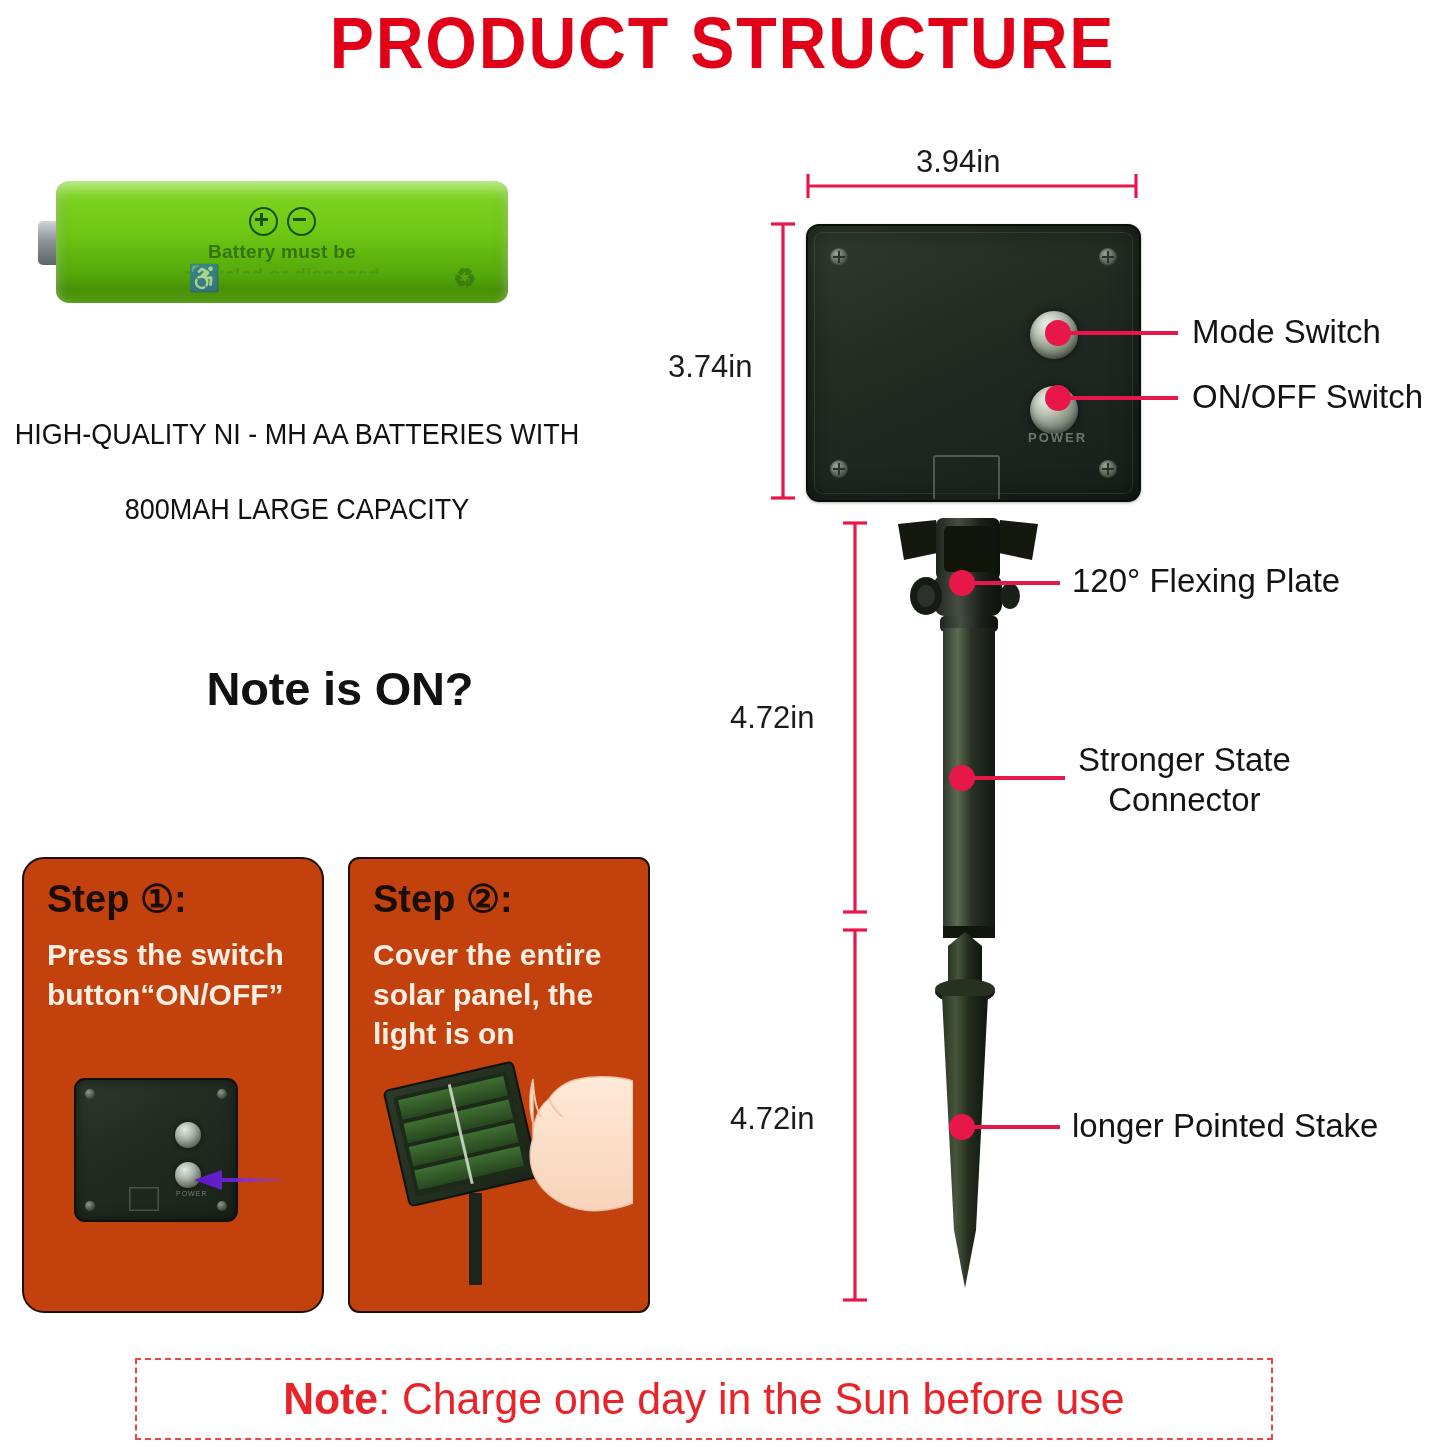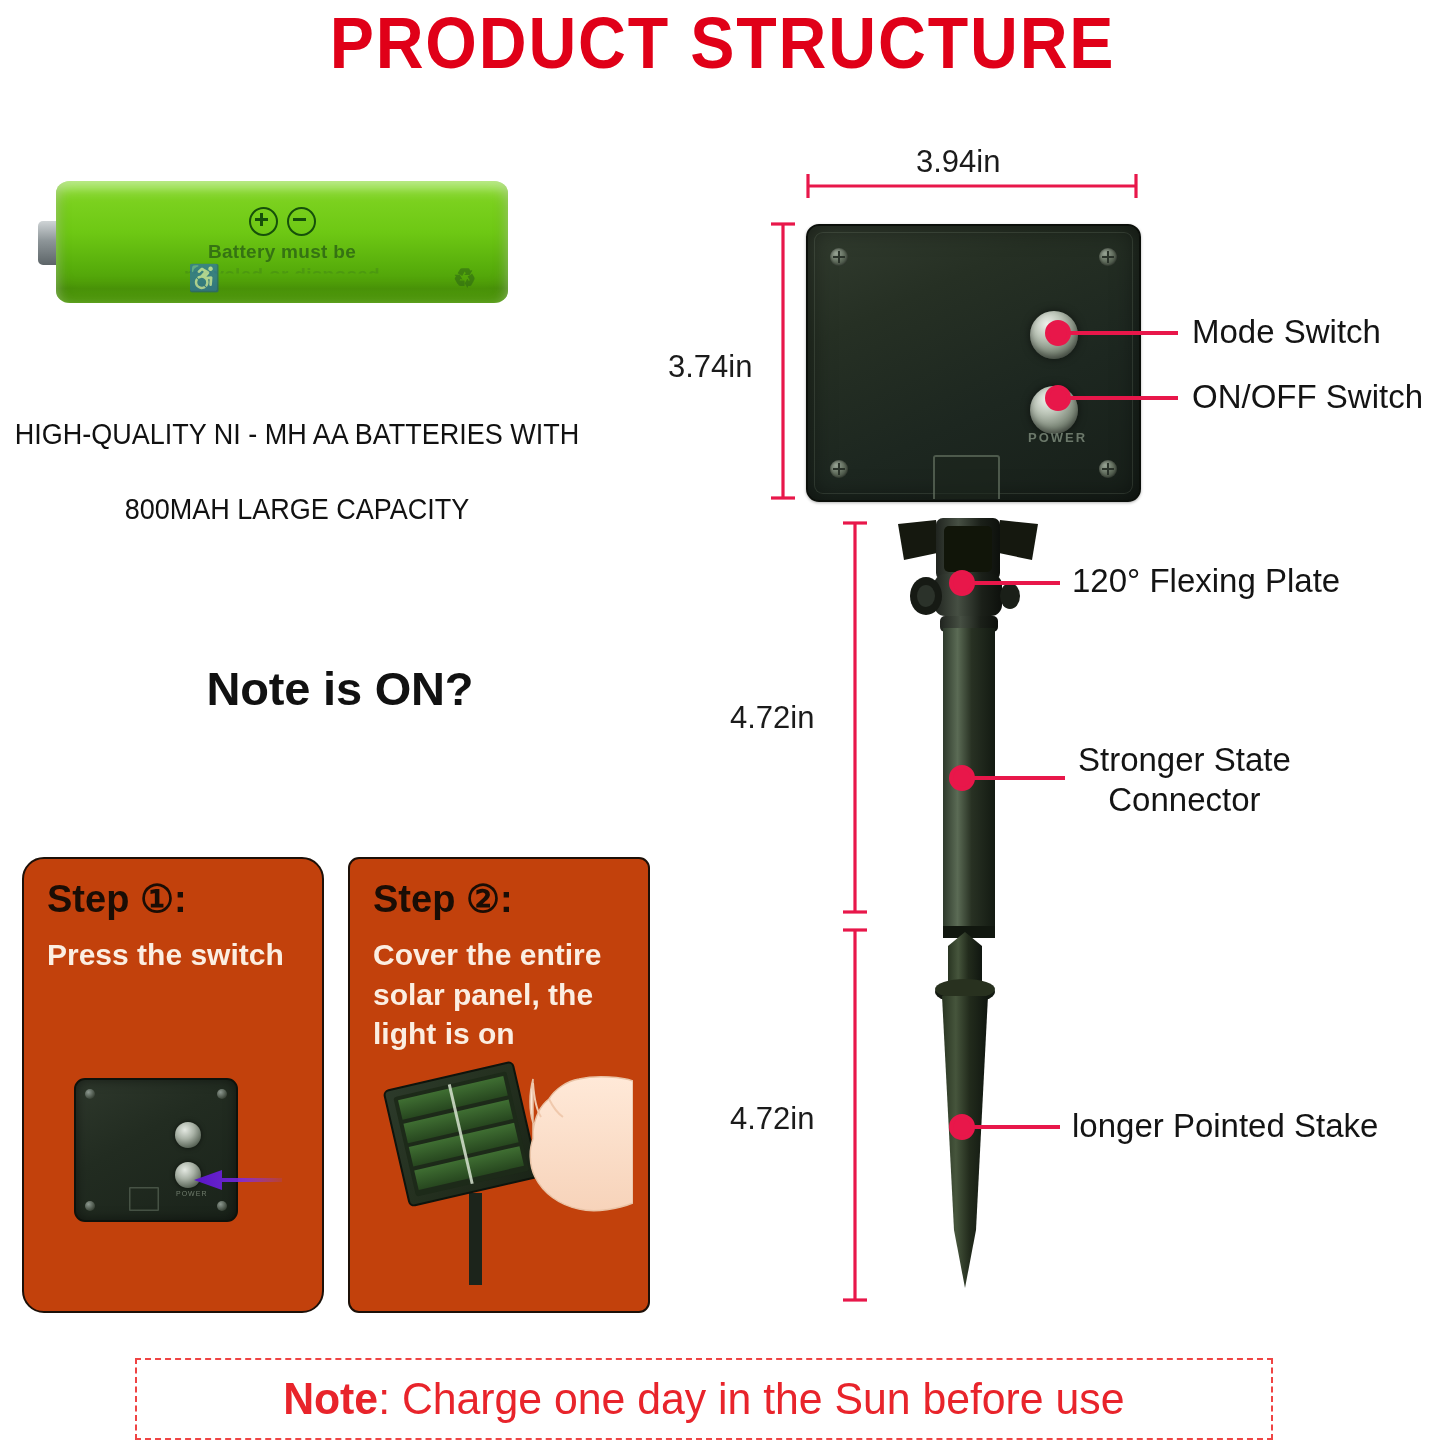--- a/index.html
+++ b/index.html
@@ -359,20 +359,21 @@
 <div class="batt-caption" id="batt-caption-2">800MAH LARGE CAPACITY</div>
 
 <div id="howto-heading">
   <div>Note is ON?</div>
 </div>
 
 <div class="step-card" id="step-card-1">
   <div class="step-title">Step ①:</div>
   <div class="step-body">
     <div>Press the switch</div>
+    <div>button“ON/OFF”</div>
   </div>
 </div>
 
 <div class="step-card" id="step-card-2">
   <div class="step-title">Step ②:</div>
   <div class="step-body">
     <div>Cover the entire</div>
     <div>solar panel, the</div>
     <div>light is on</div>
   </div>

